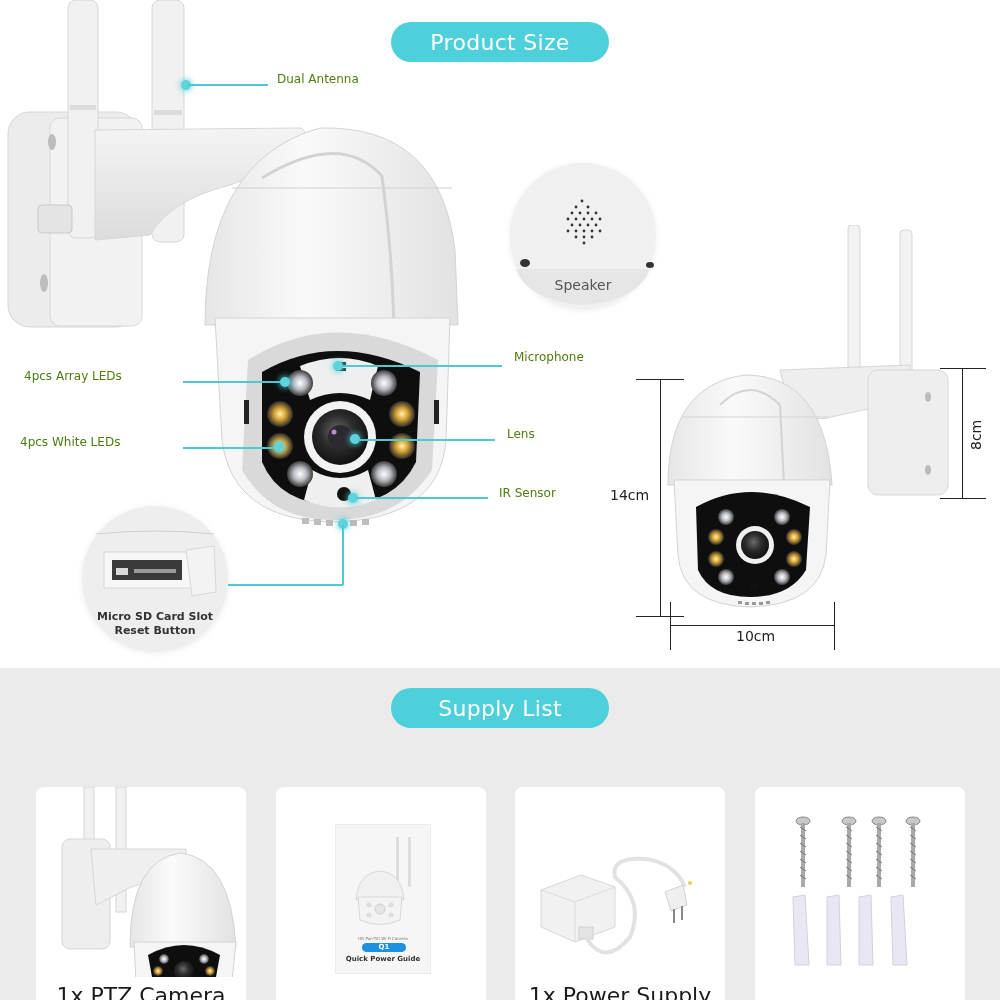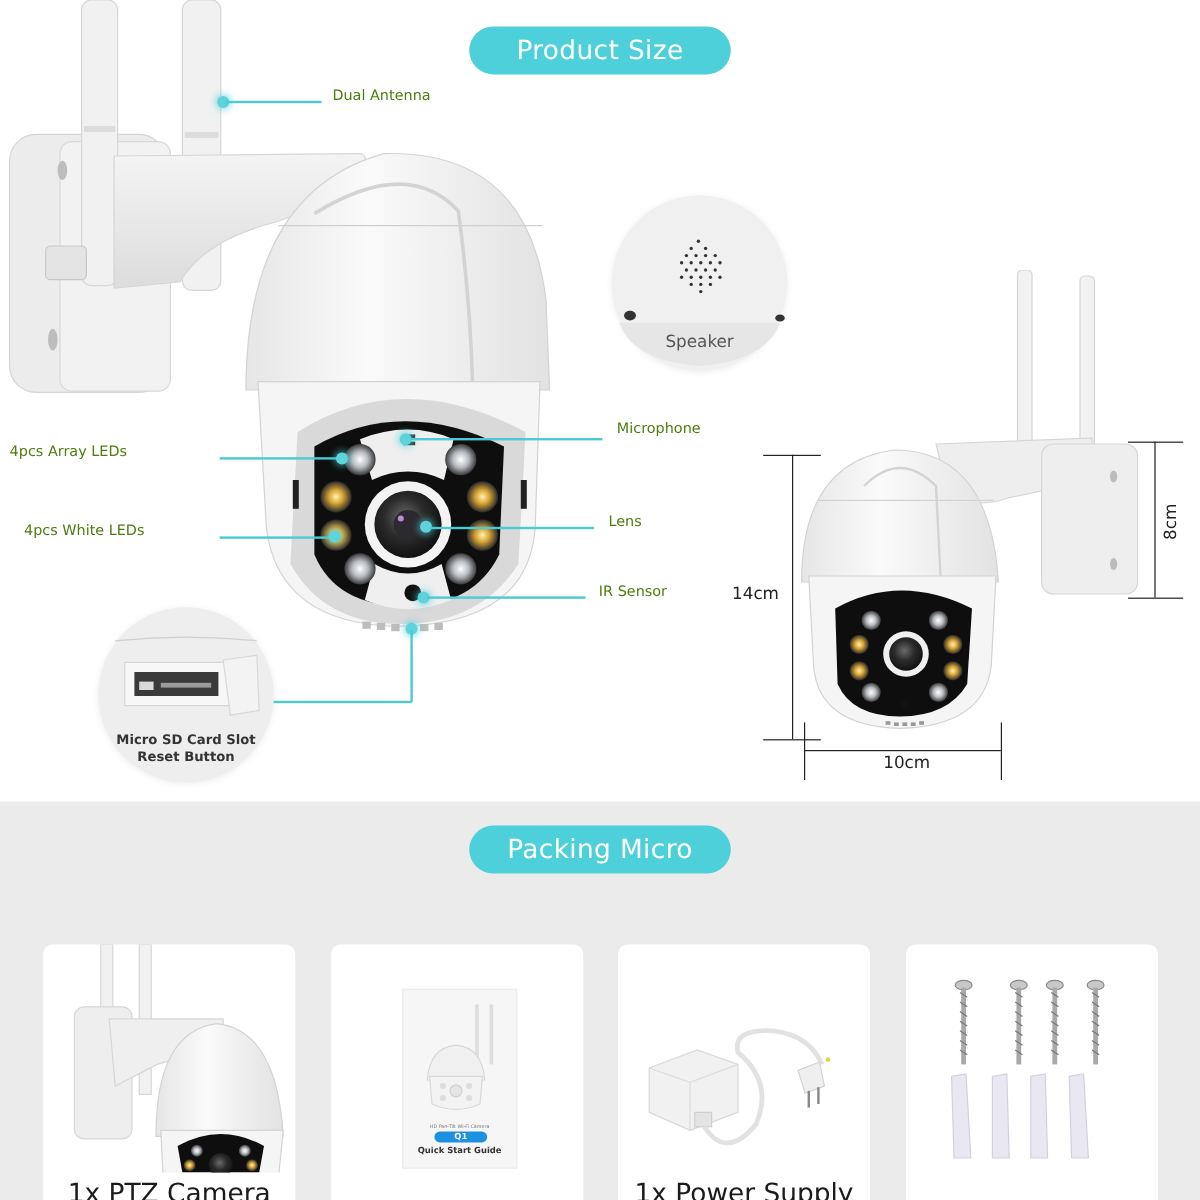--- a/index.html
+++ b/index.html
@@ -130,21 +130,21 @@
   <div class="dot" style="left:181px; top:80px;"></div>
   <div class="callout-line" style="left:188px; top:84px; width:80px;"></div>
   <div class="label" style="left:277px; top:72px;">Dual Antenna</div>
 
   <div class="dot" style="left:333px; top:361px;"></div>
   <div class="callout-line" style="left:342px; top:365px; width:160px;"></div>
   <div class="label" style="left:514px; top:350px;">Microphone</div>
 
   <div class="callout-line" style="left:183px; top:381px; width:100px;"></div>
   <div class="dot" style="left:280px; top:377px;"></div>
-  <div class="label" style="left:8px; top:369px;">4pcs Array LEDs</div>
+  <div class="label" style="left:24px; top:369px;">4pcs Array LEDs</div>
 
   <div class="callout-line" style="left:183px; top:447px; width:95px;"></div>
   <div class="dot" style="left:274px; top:442px;"></div>
   <div class="label" style="left:20px; top:435px;">4pcs White LEDs</div>
 
   <div class="dot" style="left:350px; top:434px;"></div>
   <div class="callout-line" style="left:358px; top:439px; width:137px;"></div>
   <div class="label" style="left:507px; top:427px;">Lens</div>
 
   <div class="dot" style="left:348px; top:493px;"></div>
@@ -247,21 +247,21 @@
   <div class="dim-label" style="left:736px; top:628px;">10cm</div>
 
   <div class="dim" style="left:940px; top:368px; width:46px; height:1px;"></div>
   <div class="dim" style="left:962px; top:368px; width:1px; height:130px;"></div>
   <div class="dim" style="left:940px; top:498px; width:46px; height:1px;"></div>
   <div class="dim-label" style="left:962px; top:425px; transform:rotate(-90deg); transform-origin:left top; top:450px; left:968px;">8cm</div>
 </div>
 
 <div class="bottom"></div>
 
-<div class="pill" style="left:391px; top:688px;">Packing Micro</div>
+<div class="pill" style="left:391px; top:688px;">Supply List</div>
 
 <div class="card" style="left:36px;">
   <svg class="card-img" viewBox="0 0 210 190">
     <rect x="48" y="0" width="10" height="120" fill="#f1f1f1" stroke="#d6d6d6"></rect>
     <rect x="80" y="0" width="10" height="125" fill="#f1f1f1" stroke="#d6d6d6"></rect>
     <rect x="26" y="52" width="48" height="110" rx="8" fill="#eeeeee" stroke="#d6d6d6"></rect>
     <path d="M55 62 L150 62 L150 84 L95 100 L60 118 Z" fill="#efefef" stroke="#d6d6d6"></path>
     <path d="M94 160 Q94 72 145 66 Q195 72 200 160 Z" fill="url(#domeG)" stroke="#d3d3d3"></path>
     <path d="M98 155 L200 155 L196 195 Q190 210 150 210 Q104 210 100 195 Z" fill="#f5f5f5" stroke="#d3d3d3"></path>
     <path d="M112 168 Q148 148 184 168 L180 190 L116 190 Z" fill="#0e0e0e"></path>
@@ -282,21 +282,21 @@
       <path d="M20 75 Q22 48 44 46 Q66 48 68 75 Z" fill="#f0f0f0" stroke="#d8d8d8"></path>
       <path d="M22 72 L66 72 L64 95 Q44 104 24 95 Z" fill="#f3f3f3" stroke="#d8d8d8"></path>
       <circle cx="44" cy="84" r="5" fill="#e4e4e4" stroke="#cfcfcf"></circle>
       <circle cx="33" cy="80" r="2.5" fill="#ddd"></circle>
         <circle cx="55" cy="80" r="2.5" fill="#ddd"></circle>
       <circle cx="33" cy="90" r="2.5" fill="#ddd"></circle>
         <circle cx="55" cy="90" r="2.5" fill="#ddd"></circle>
     </svg>
     <div style="position:absolute; left:0; right:0; top:111px; text-align:center; font-size:4px; color:#777;">HD Pan-Tilt Wi-Fi Camera</div>
     <div style="position:absolute; left:26px; top:118px; width:44px; height:9px; border-radius:5px; background:#1e90e0; color:#fff; font-size:7px; text-align:center; line-height:9px; font-weight:bold;">Q1</div>
-    <div style="position:absolute; left:0; right:0; top:130px; text-align:center; font-size:7px; color:#333; font-weight:bold;">Quick Start Guide</div>
+    <div style="position:absolute; left:0; right:0; top:130px; text-align:center; font-size:7px; color:#333; font-weight:bold;">Quick Power Guide</div>
   </div>
 </div>
 
 <div class="card" style="left:515px;">
   <svg class="card-img" viewBox="0 0 210 190">
     <path d="M26 103 L66 88 L100 100 L100 140 L60 155 L26 140 Z" fill="#f1f1f1" stroke="#d8d8d8"></path>
     <path d="M26 103 L60 115 L100 100" fill="none" stroke="#dcdcdc"></path>
     <path d="M60 115 L60 155" stroke="#dcdcdc"></path>
     <rect x="64" y="140" width="14" height="12" fill="#e4e4e4" stroke="#cfcfcf"></rect>
     <path d="M72 152 Q90 180 115 150 Q130 115 100 90 Q95 70 130 72 Q160 76 170 100" fill="none" stroke="#e2e2e2" stroke-width="4"></path>

